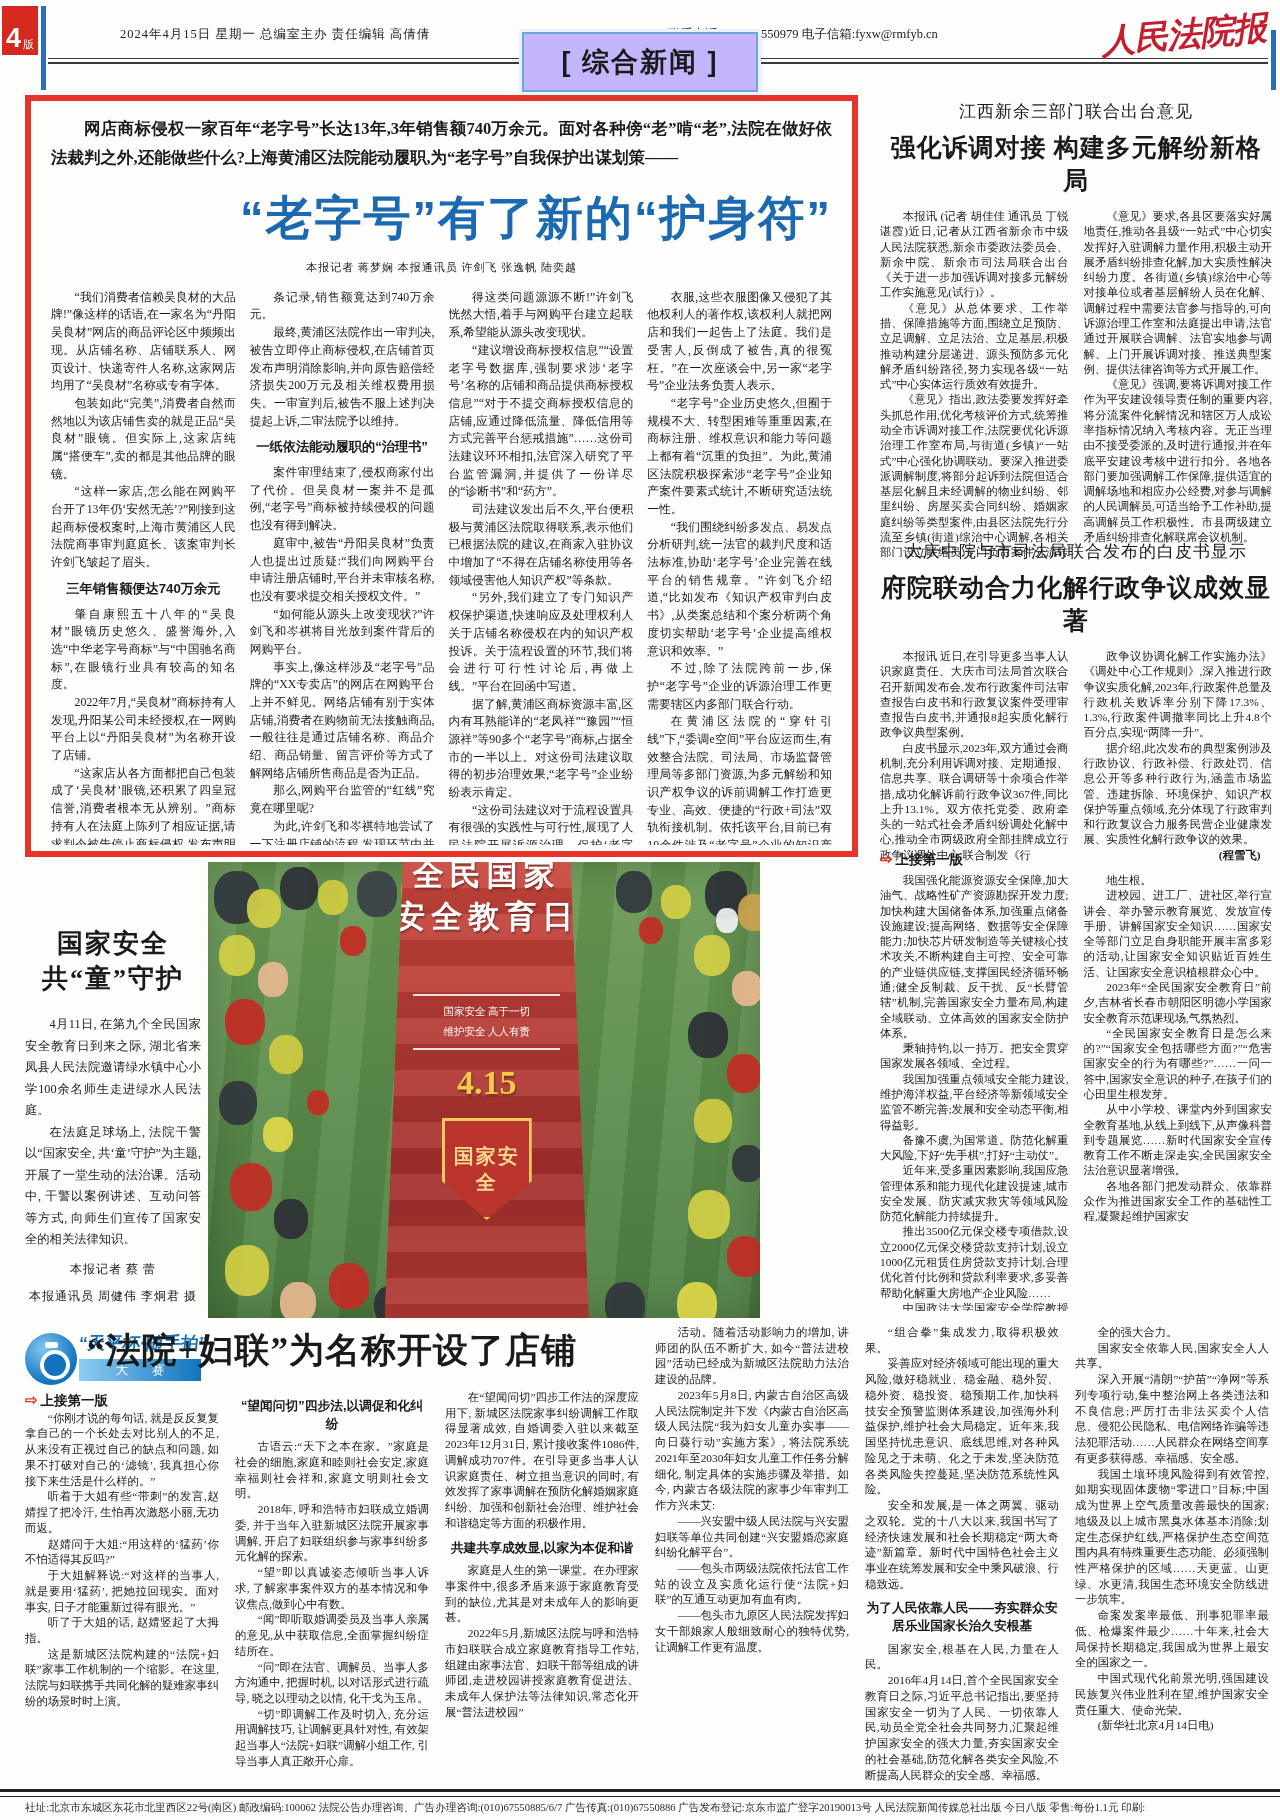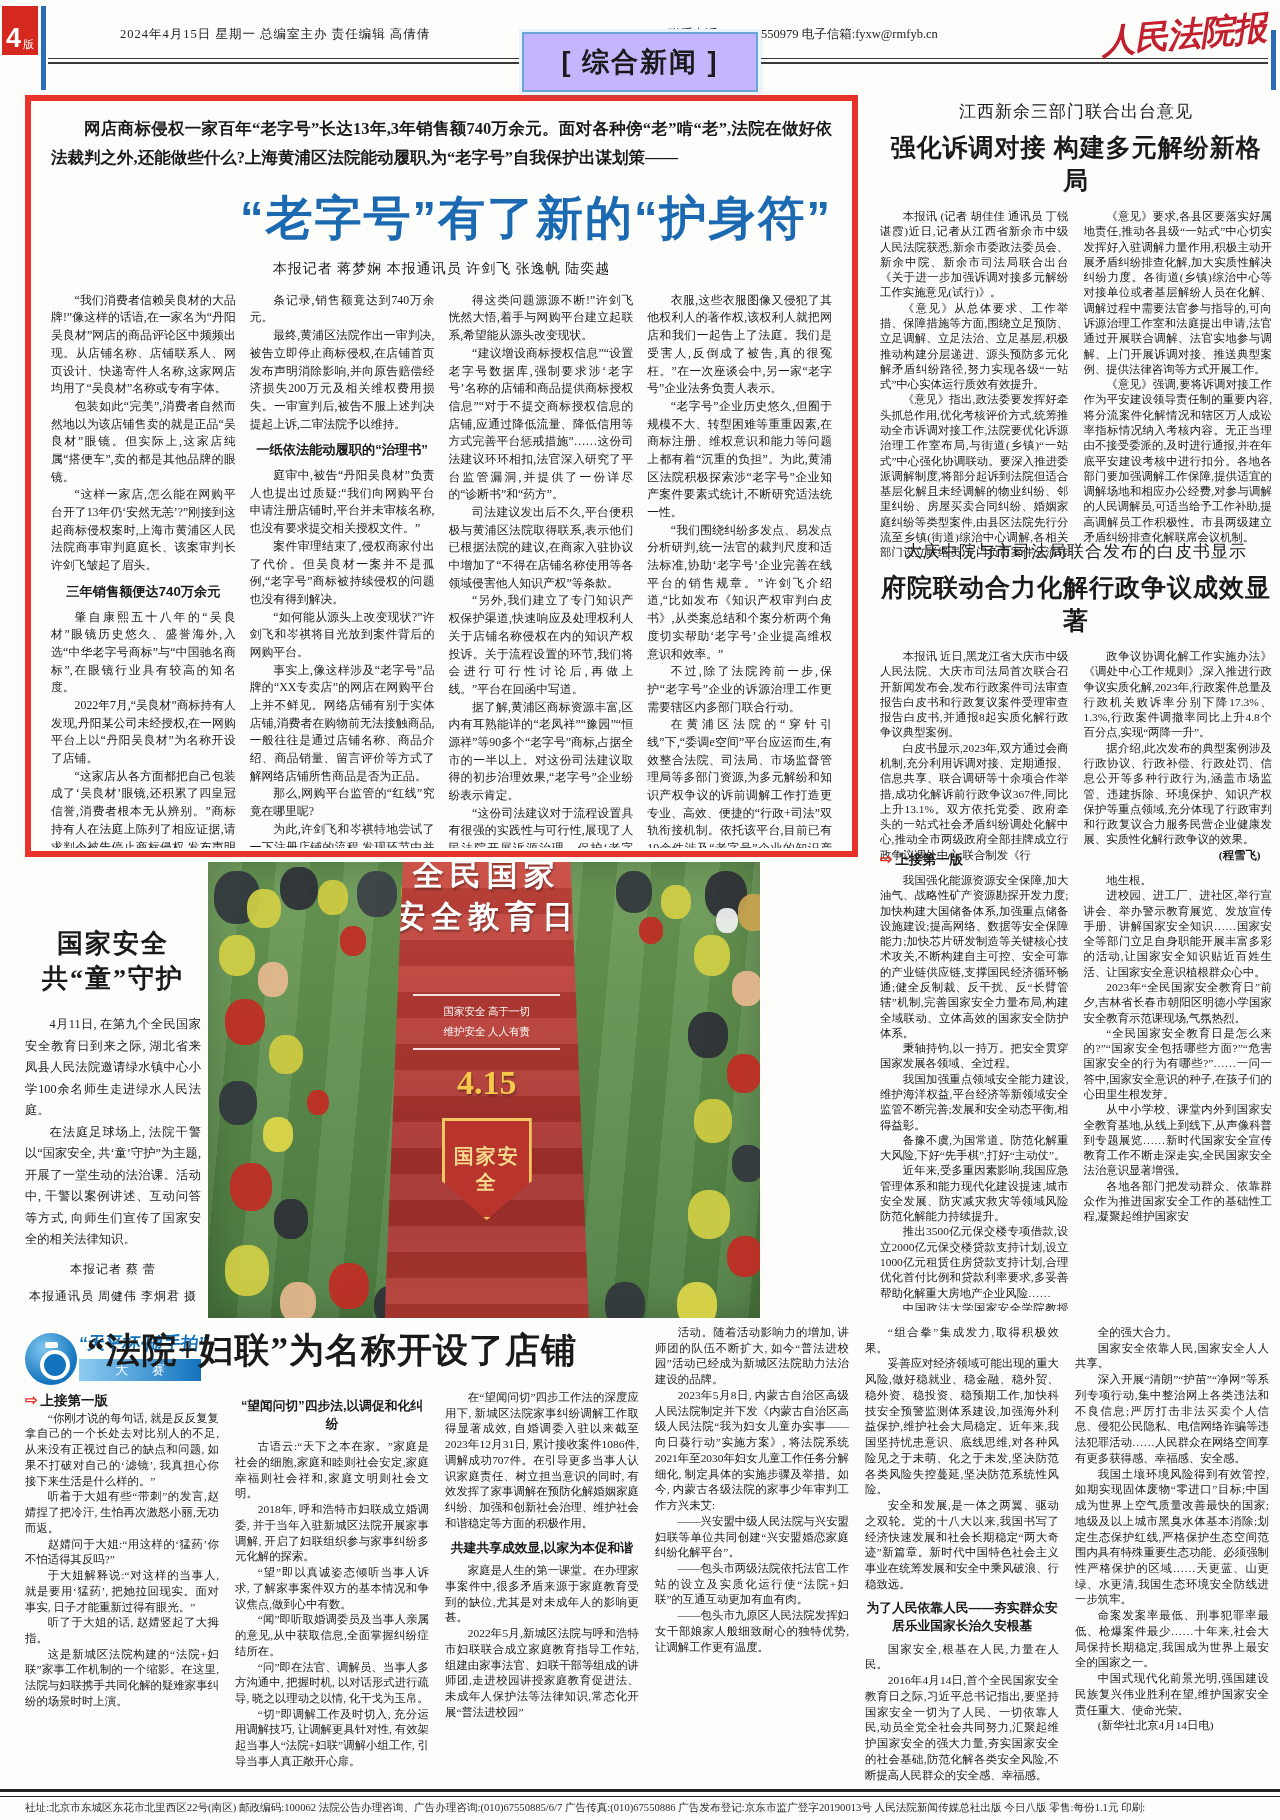--- a/index.html
+++ b/index.html
@@ -27,21 +27,21 @@
   .subhead{font-family:"Liberation Sans","DejaVu Sans",sans-serif;font-weight:bold;text-indent:0;
            text-align:center;margin:7px 0;font-size:1.12em;}
   .cols{display:flex;overflow:hidden;}
   .col{overflow:hidden;}
   
   .lead{position:absolute;left:25px;top:95px;width:833px;height:762px;border:6px solid #e8332a;
         box-sizing:border-box;background:#fdfdfb;padding:14px 20px 10px;}
   .lead-intro{font-size:16.5px;line-height:1.75;font-weight:600;}
   .lead-headline{font-family:"Liberation Sans","DejaVu Sans",sans-serif;font-weight:bold;color:#1b6ab1;
                  font-size:47px;text-align:right;letter-spacing:2px;margin:14px 0 10px;}
-  .lead-byline{text-align:center;font-size:14px;margin-bottom:14px;letter-spacing:1px;}
+  .lead-byline{text-align:center;font-size:11px;margin-bottom:14px;letter-spacing:1px;}
   .lead .cols{gap:14px;height:556px;}
   .lead .col{flex:1;font-size:11.8px;line-height:1.5;}
   
   .kicker{text-align:center;font-size:17px;letter-spacing:1px;}
   .rt-head{text-align:center;font-weight:bold;font-size:25px;letter-spacing:1px;margin:8px 0 12px;}
   .right-top{position:absolute;left:880px;top:100px;width:392px;height:432px;}
   .right-top .cols{gap:15px;height:348px;margin-top:2px;}
   .right-mid{position:absolute;left:880px;top:540px;width:392px;height:300px;}
   .right-mid .cols{gap:15px;height:226px;}
   .rail-col{flex:1;font-size:11.4px;line-height:1.34;}
@@ -129,22 +129,22 @@
           <p>“这样一家店,怎么能在网购平台开了13年仍‘安然无恙’?”刚接到这起商标侵权案时,上海市黄浦区人民法院商事审判庭庭长、该案审判长许剑飞皱起了眉头。</p>
           <p class="subhead">三年销售额便达740万余元</p>
           <p>肇自康熙五十八年的“吴良材”眼镜历史悠久、盛誉海外,入选“中华老字号商标”与“中国驰名商标”,在眼镜行业具有较高的知名度。</p>
           <p>2022年7月,“吴良材”商标持有人发现,丹阳某公司未经授权,在一网购平台上以“丹阳吴良材”为名称开设了店铺。</p>
           <p>“这家店从各方面都把自己包装成了‘吴良材’眼镜,还积累了四皇冠信誉,消费者根本无从辨别。”商标持有人在法庭上陈列了相应证据,请求判令被告停止商标侵权,发布声明消除影响,并向原告赔偿经济损失和维权费用。</p>
         </div>
       <div class="col">
           <p>条记录,销售额竟达到740万余元。</p>
           <p>最终,黄浦区法院作出一审判决,被告立即停止商标侵权,在店铺首页发布声明消除影响,并向原告赔偿经济损失200万元及相关维权费用损失。一审宣判后,被告不服上述判决提起上诉,二审法院予以维持。</p>
           <p class="subhead">一纸依法能动履职的“治理书”</p>
+          <p>案件审理结束了,侵权商家付出了代价。但吴良材一案并不是孤例,“老字号”商标被持续侵权的问题也没有得到解决。</p>
           <p>庭审中,被告“丹阳吴良材”负责人也提出过质疑:“我们向网购平台申请注册店铺时,平台并未审核名称,也没有要求提交相关授权文件。”</p>
-          <p>案件审理结束了,侵权商家付出了代价。但吴良材一案并不是孤例,“老字号”商标被持续侵权的问题也没有得到解决。</p>
           <p>“如何能从源头上改变现状?”许剑飞和岑祺将目光放到案件背后的网购平台。</p>
           <p>事实上,像这样涉及“老字号”品牌的“XX专卖店”的网店在网购平台上并不鲜见。网络店铺有别于实体店铺,消费者在购物前无法接触商品,一般往往是通过店铺名称、商品介绍、商品销量、留言评价等方式了解网络店铺所售商品是否为正品。</p>
           <p>那么,网购平台监管的“红线”究竟在哪里呢?</p>
           <p>为此,许剑飞和岑祺特地尝试了一下注册店铺的流程,发现环节中并没有选项要求提供商标授权信息,涉“老字号”的名称也并没有被</p>
         </div>
       <div class="col">
           <p>得这类问题源源不断!”许剑飞恍然大悟,着手与网购平台建立起联系,希望能从源头改变现状。</p>
           <p>“建议增设商标授权信息”“设置老字号数据库,强制要求涉‘老字号’名称的店铺和商品提供商标授权信息”“对于不提交商标授权信息的店铺,应通过降低流量、降低信用等方式完善平台惩戒措施”……这份司法建议环环相扣,法官深入研究了平台监管漏洞,并提供了一份详尽的“诊断书”和“药方”。</p>
           <p>司法建议发出后不久,平台便积极与黄浦区法院取得联系,表示他们已根据法院的建议,在商家入驻协议中增加了“不得在店铺名称使用等各领域侵害他人知识产权”等条款。</p>
           <p>“另外,我们建立了专门知识产权保护渠道,快速响应及处理权利人关于店铺名称侵权在内的知识产权投诉。关于流程设置的环节,我们将会进行可行性讨论后,再做上线。”平台在回函中写道。</p>
@@ -175,21 +175,21 @@
           <p>《意见》强调,要将诉调对接工作作为平安建设领导责任制的重要内容,将分流案件化解情况和辖区万人成讼率指标情况纳入考核内容。无正当理由不接受委派的,及时进行通报,并在年底平安建设考核中进行扣分。各地各部门要加强调解工作保障,提供适宜的调解场地和相应办公经费,对参与调解的人民调解员,可适当给予工作补助,提高调解员工作积极性。市县两级建立矛盾纠纷排查化解联席会议机制。</p>
         </div>
     </div>
   </div>
 
   <div class="right-mid">
     <div class="kicker">大庆中院与市司法局联合发布的白皮书显示</div>
     <div class="rt-head">府院联动合力化解行政争议成效显著</div>
     <div class="cols">
       <div class="rail-col col">
-          <p>本报讯 近日,黑龙江省大庆市中级人民法院、大庆市司法局首次联合召开新闻发布会,发布行政案件司法审查报告白皮书和行政复议案件受理审查报告白皮书,并通报8起实质化解行政争议典型案例。</p>
+          <p>本报讯 近日,在引导更多当事人认识家庭责任、大庆市司法局首次联合召开新闻发布会,发布行政案件司法审查报告白皮书和行政复议案件受理审查报告白皮书,并通报8起实质化解行政争议典型案例。</p>
           <p>白皮书显示,2023年,双方通过会商机制,充分利用诉调对接、定期通报、信息共享、联合调研等十余项合作举措,成功化解诉前行政争议367件,同比上升13.1%。双方依托党委、政府牵头的一站式社会矛盾纠纷调处化解中心,推动全市两级政府全部挂牌成立行政争议调处中心,联合制发《行</p>
         </div>
       <div class="rail-col col">
         <div>
             <p>政争议协调化解工作实施办法》《调处中心工作规则》,深入推进行政争议实质化解,2023年,行政案件总量及行政机关败诉率分别下降17.3%、1.3%,行政案件调撤率同比上升4.8个百分点,实现“两降一升”。</p>
             <p>据介绍,此次发布的典型案例涉及行政协议、行政补偿、行政处罚、信息公开等多种行政行为,涵盖市场监管、违建拆除、环境保护、知识产权保护等重点领域,充分体现了行政审判和行政复议合力服务民营企业健康发展、实质性化解行政争议的效果。</p>
           </div>
         <p class="signature">(程雪飞)</p>
       </div>
     </div>

